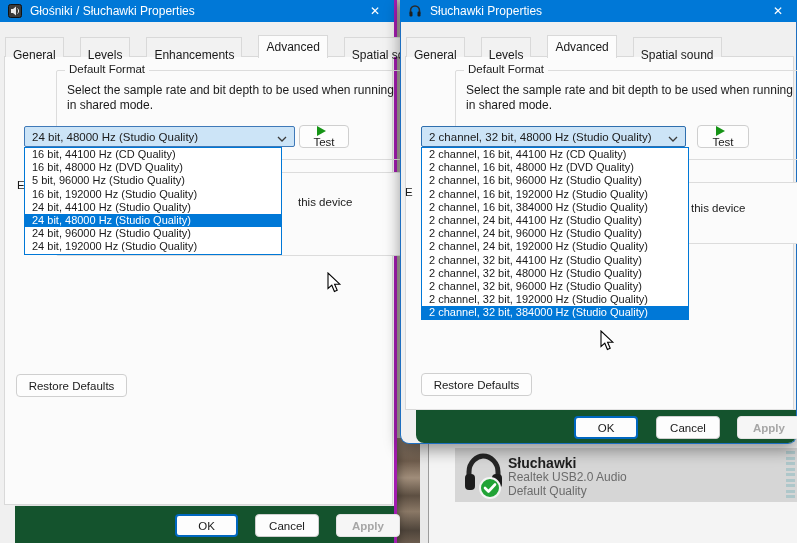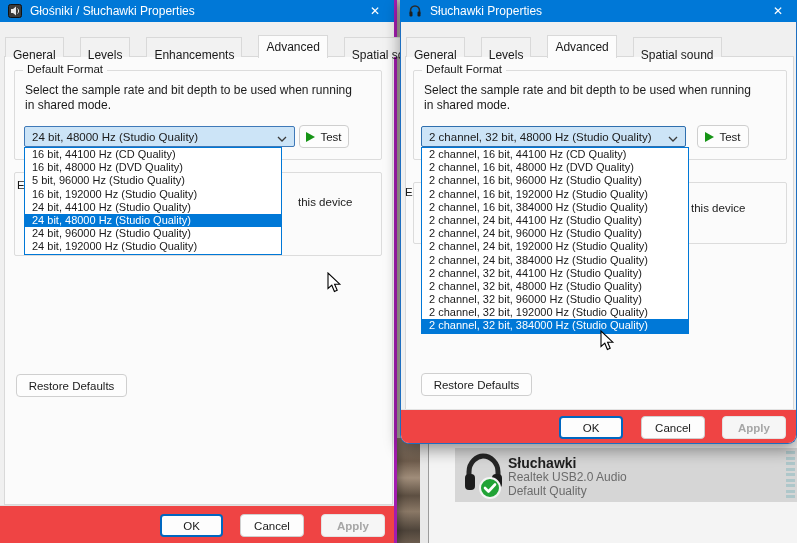--- a/index.html
+++ b/index.html
@@ -40,47 +40,47 @@
   .tabs { position:absolute; left:5px; top:34px; height:23px; display:flex; align-items:flex-end; z-index:3; }
   .tab { height:20px; padding:10px 7px 0 7px; font-size:12px; color:#1a1a1a; background:#f2f2f2;
     border:1px solid #d9d9d9; border-bottom:none; margin-right:16px; white-space:nowrap; }
   .tab.active { height:23px; background:#fcfcfc; padding-top:4px; position:relative; top:1px;
     border-color:#d9d9d9; box-shadow:0 2px 0 #fcfcfc; }
   .page { position:absolute; left:4px; width:389px; background:#fbfbfb; border:1px solid #d9d9d9; }
   #left-dialog .page { top:56px; height:449px; }
   #right-dialog .page { top:56px; height:354px; }
 
   
-  .groupbox { position:absolute; border:1px solid #dcdcdc; border-radius:2px; }
+  .groupbox { position:absolute; border:1px solid #dcdcdc; border-radius:2px;margin-left:42px; }
   .grouplabel { position:absolute; top:-8px; left:8px; background:#fbfbfb; padding:0 4px;
     font-size:11.5px; color:#1a1a1a; white-space:nowrap; }
   .desc { position:absolute; left:10px; top:12px; width:336px; font-size:12px; line-height:15px; color:#1a1a1a; }
 
   
   .combo { position:absolute; height:21px; background:#cce4f7; border:1px solid #3f79b8; border-radius:2px;
     display:flex; align-items:center; }
   .combo .cval { font-size:11.5px; color:#1a1a1a; margin-left:7px; white-space:nowrap; overflow:hidden; flex:1; }
   .combo .chev { margin-right:7px; flex:0 0 auto; }
   .btn { position:absolute; background:#fdfdfd; border:1px solid #cfcfcf; border-radius:4px;
     font-size:11.5px; color:#1a1a1a; display:flex; align-items:center; justify-content:center; }
   .btn.focused { border:2px solid #0067c0; }
   .btn.disabled { background:#f6f6f6; border-color:#e3e3e3; color:#a6a6a6;font-weight:bold; }
-  .test-btn { width:50px; }
+  .test-btn { width:50px;flex-direction:column; }
   .play-tri { width:0; height:0; border-top:5px solid transparent; border-bottom:5px solid transparent;
     border-left:9px solid #169416; margin-right:5px; }
 
   
   .dlist { position:absolute; background:#fff; border:1.5px solid #0078d7; z-index:5; }
   .ditem { height:13.2px; line-height:13.2px; font-size:11px; color:#1a1a1a; padding-left:7px; white-space:nowrap; }
   .ditem.sel { background:#0078d7; color:#fff; }
 
   .fragment { position:absolute; font-size:11.5px; color:#1a1a1a; white-space:nowrap; }
 
   
-  .footer { position:absolute; left:0; right:0; bottom:0; background:#ef4444; border-top:1px solid #e2e2e2; }
+  .footer { position:absolute; left:15px; right:0; bottom:0; background:#14532d; border-top:1px solid #e2e2e2; }
   #left-dialog .footer { height:38px; }
   #right-dialog .footer { height:34px; border-radius:0 0 8px 8px; }
 
   .cursor { position:absolute; z-index:10; pointer-events:none; }
 </style>
 </head>
 <body>
 
 <div id="wallpaper-strip" class="abs"></div>
 <div id="sound-window" class="abs">
@@ -220,21 +220,20 @@
 
   <div class="dlist" id="right-list" style="left:20px; top:147px; width:268px;">
       <div class="ditem">2 channel, 16 bit, 44100 Hz (CD Quality)</div>
       <div class="ditem">2 channel, 16 bit, 48000 Hz (DVD Quality)</div>
       <div class="ditem">2 channel, 16 bit, 96000 Hz (Studio Quality)</div>
       <div class="ditem">2 channel, 16 bit, 192000 Hz (Studio Quality)</div>
       <div class="ditem">2 channel, 16 bit, 384000 Hz (Studio Quality)</div>
       <div class="ditem">2 channel, 24 bit, 44100 Hz (Studio Quality)</div>
       <div class="ditem">2 channel, 24 bit, 96000 Hz (Studio Quality)</div>
       <div class="ditem">2 channel, 24 bit, 192000 Hz (Studio Quality)</div>
-      <div class="ditem">2 channel, 24 bit, 384000 Hz (Studio Quality)</div>
       <div class="ditem">2 channel, 32 bit, 44100 Hz (Studio Quality)</div>
       <div class="ditem">2 channel, 32 bit, 48000 Hz (Studio Quality)</div>
       <div class="ditem">2 channel, 32 bit, 96000 Hz (Studio Quality)</div>
       <div class="ditem">2 channel, 32 bit, 192000 Hz (Studio Quality)</div>
       <div class="ditem sel">2 channel, 32 bit, 384000 Hz (Studio Quality)</div>
     </div>
 
   <div class="btn" style="left:20px; top:373px; width:111px; height:23px;">
     <span>Restore Defaults</span>
   </div>

